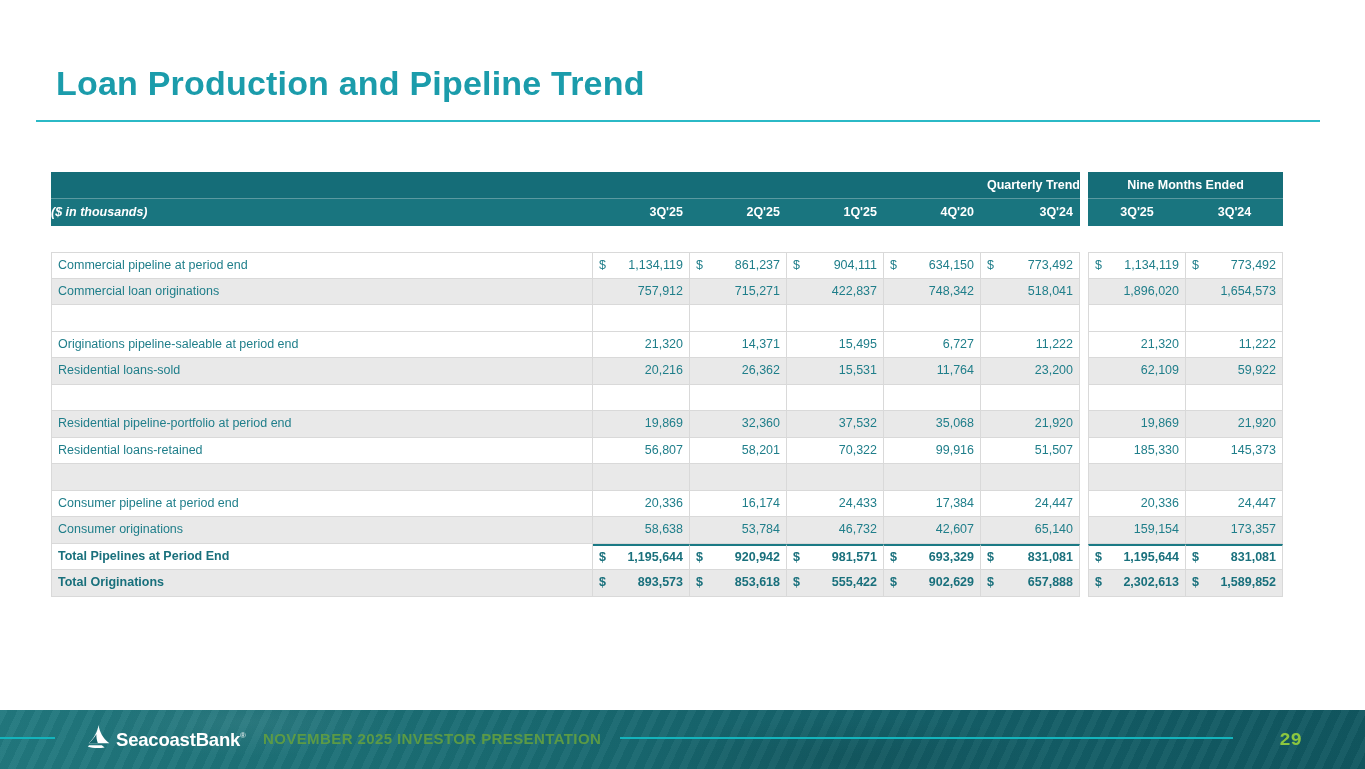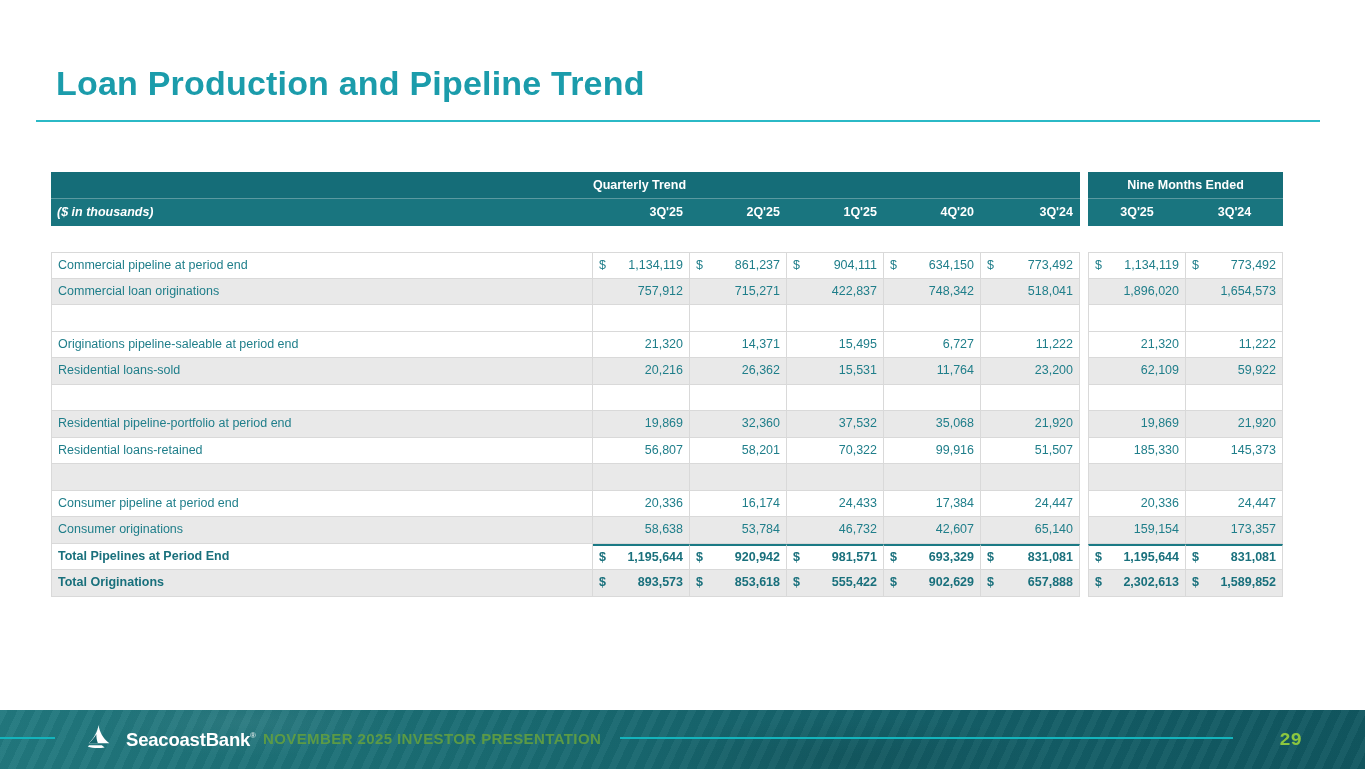--- a/index.html
+++ b/index.html
@@ -22,24 +22,24 @@
   
   .tbl {position:absolute; left:51px; top:172px; width:1232px; font-size:12.5px;}
   .trow {display:flex;}
   .cell {flex:none;}
 
   
   .hrow {height:27px; line-height:27px; color:#ffffff; font-weight:bold;}
   .teal1 {background:#156d78; border-bottom:1px solid rgba(255,255,255,0.30);}
   .teal2 {background:#19757f;}
   .w-label {width:542px;}
-  .w-qspan {width:487px; text-align:left;}
+  .w-qspan {width:487px; text-align:right;}
   .w-nmspan {width:195px; text-align:center;}
   .w-gap {width:8px; background:#ffffff !important; border:none !important;}
-  .units {font-style:italic; padding-left:6px;}
+  .units {font-style:italic; }
   .qh {width:97px; text-align:right; padding-right:7px;}
   .qh.last {width:99px;}
   .nmh {width:98px; text-align:center;}
   .nmh.last {width:97px;}
 
   .spacer {height:26px; background:#ffffff;}
 
   
   .brow {display:flex; height:26.5px; line-height:25.5px; color:#1f7e8a; background:#ffffff;}
   .brow.shaded .lc, .brow.shaded .nc {background:#e9e9e9;}
@@ -66,21 +66,21 @@
     position:absolute; left:0; bottom:0; width:1365px; height:59px;
     background:
       radial-gradient(220px 50px at 18% 20%, rgba(255,255,255,0.06), transparent 70%),
       radial-gradient(300px 60px at 62% 80%, rgba(0,0,0,0.10), transparent 70%),
       repeating-linear-gradient(115deg, rgba(255,255,255,0.035) 0 7px, rgba(0,0,0,0.03) 7px 16px),
       linear-gradient(100deg, #22797f 0%, #1a6c73 35%, #145f68 70%, #115760 100%);
   }
   .fline {position:absolute; top:27px; height:2px; background:#14b4bc;}
   .fline.left {left:0; width:55px;}
   .fline.right {left:620px; width:613px;}
-  .logo {position:absolute; left:84px; top:0; height:59px; display:flex; align-items:center; gap:12px;}
+  .logo {position:absolute; left:84px; top:0; height:59px; display:flex; align-items:center; gap:2px;}
   .logo-text {color:#ffffff; font-size:18.5px; font-weight:bold; letter-spacing:-0.2px;}
   .logo-reg {color:#ffffff; font-size:8px; vertical-align:super; opacity:0.8;}
   .pres-label {
     position:absolute; left:263px; top:0; height:57px; display:flex; align-items:center;
     color:#5f9d43; font-size:15px; letter-spacing:0.4px; font-weight:bold; opacity:0.95;
   }
   .page-num {
     position:absolute; right:63px; top:0; height:59px; display:flex; align-items:center;
     color:#8cc63f; font-size:19px; font-weight:bold;font-family:Liberation Mono, monospace;
   }

